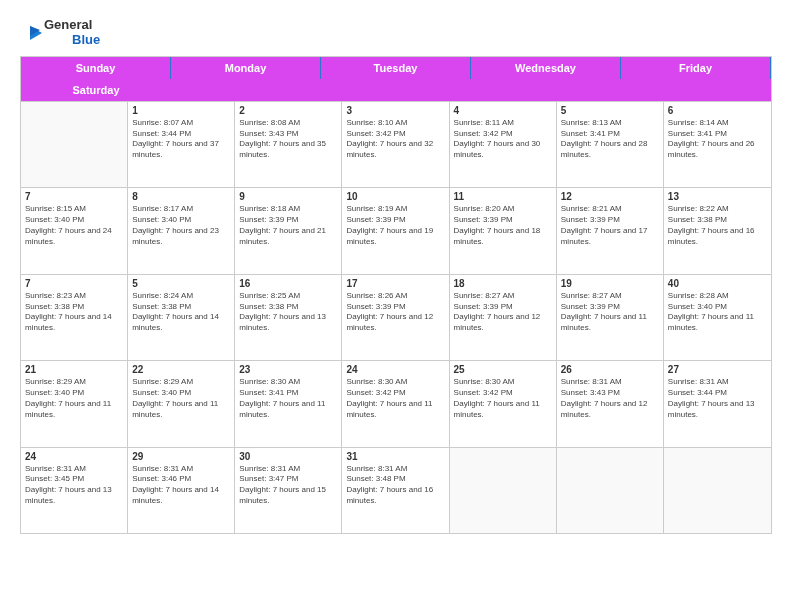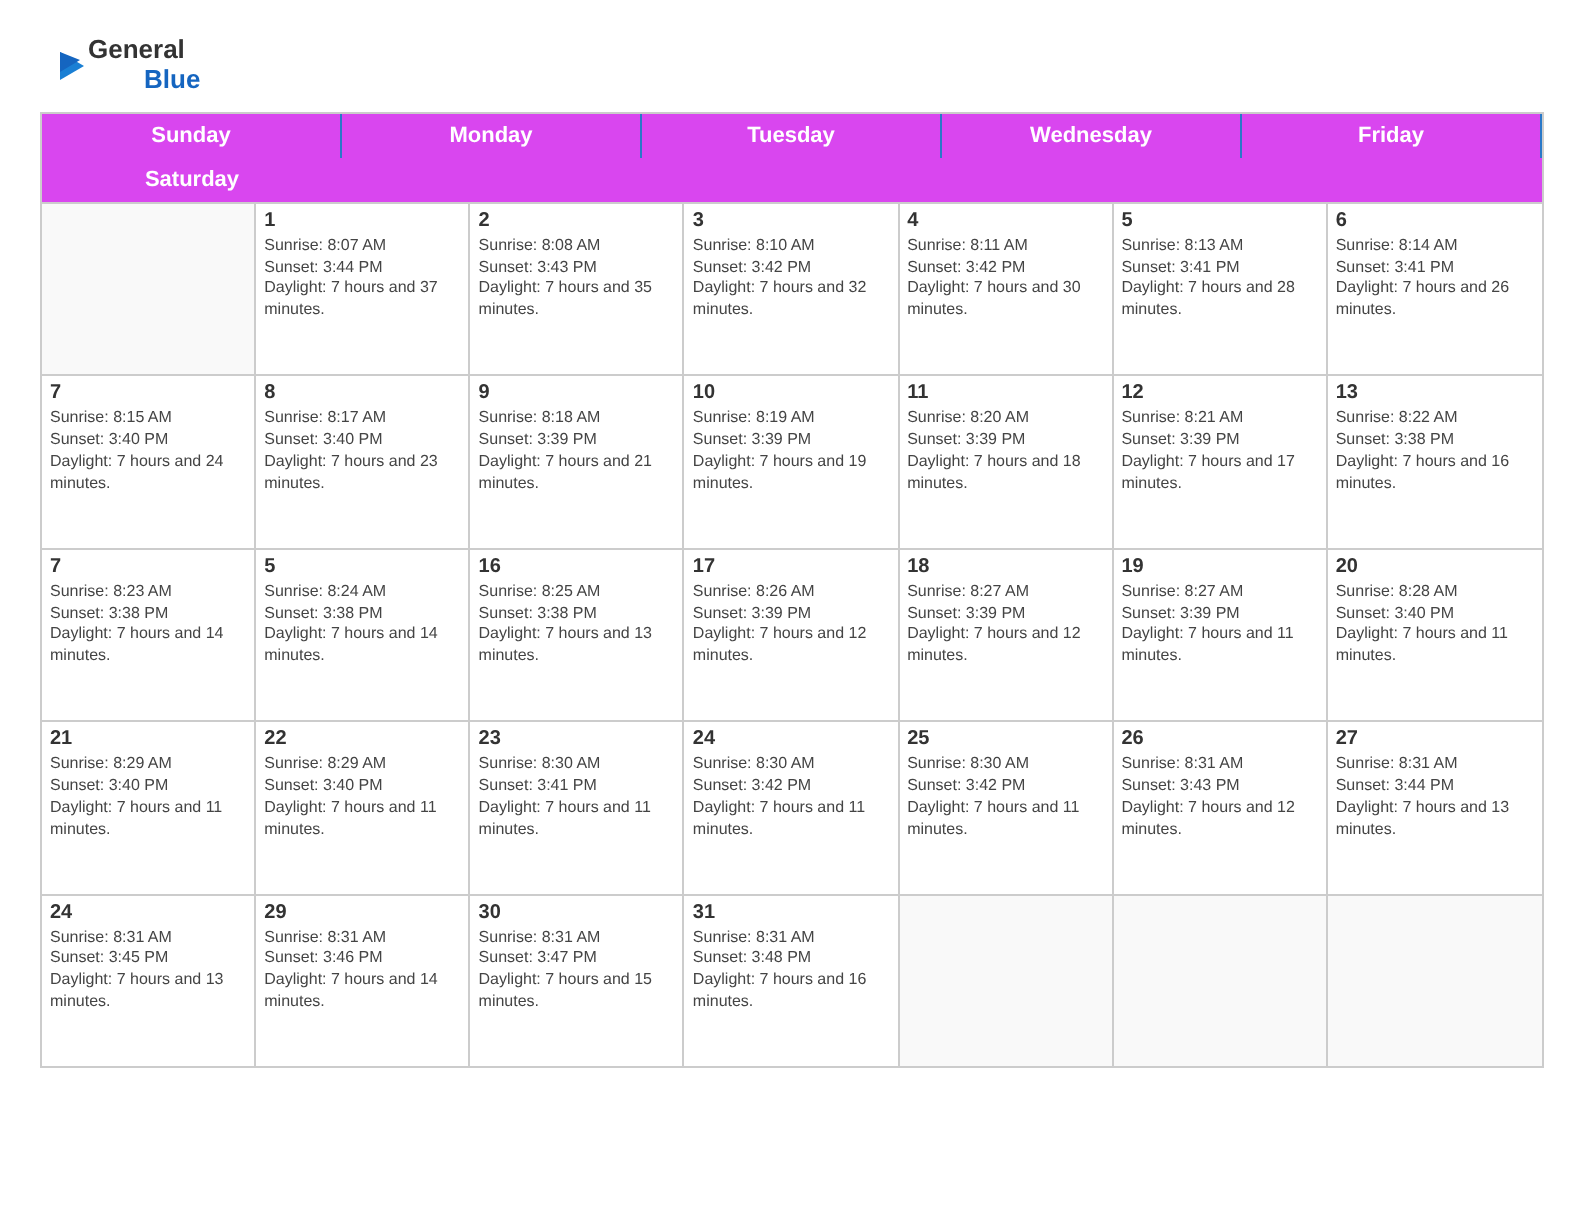--- a/index.html
+++ b/index.html
@@ -280,21 +280,21 @@
       </div>
           <div class="cal-cell">
         <span class="day-num">19</span>
         <div class="day-info">
           Sunrise: 8:27 AM<br>
           Sunset: 3:39 PM<br>
           Daylight: 7 hours and 11 minutes.
         </div>
       </div>
           <div class="cal-cell">
-        <span class="day-num">20</span>
+        <span class="day-num">40</span>
         <div class="day-info">
           Sunrise: 8:28 AM<br>
           Sunset: 3:40 PM<br>
           Daylight: 7 hours and 11 minutes.
         </div>
       </div>
         </div>
         <div class="cal-row">
           <div class="cal-cell">
         <span class="day-num">21</span>

